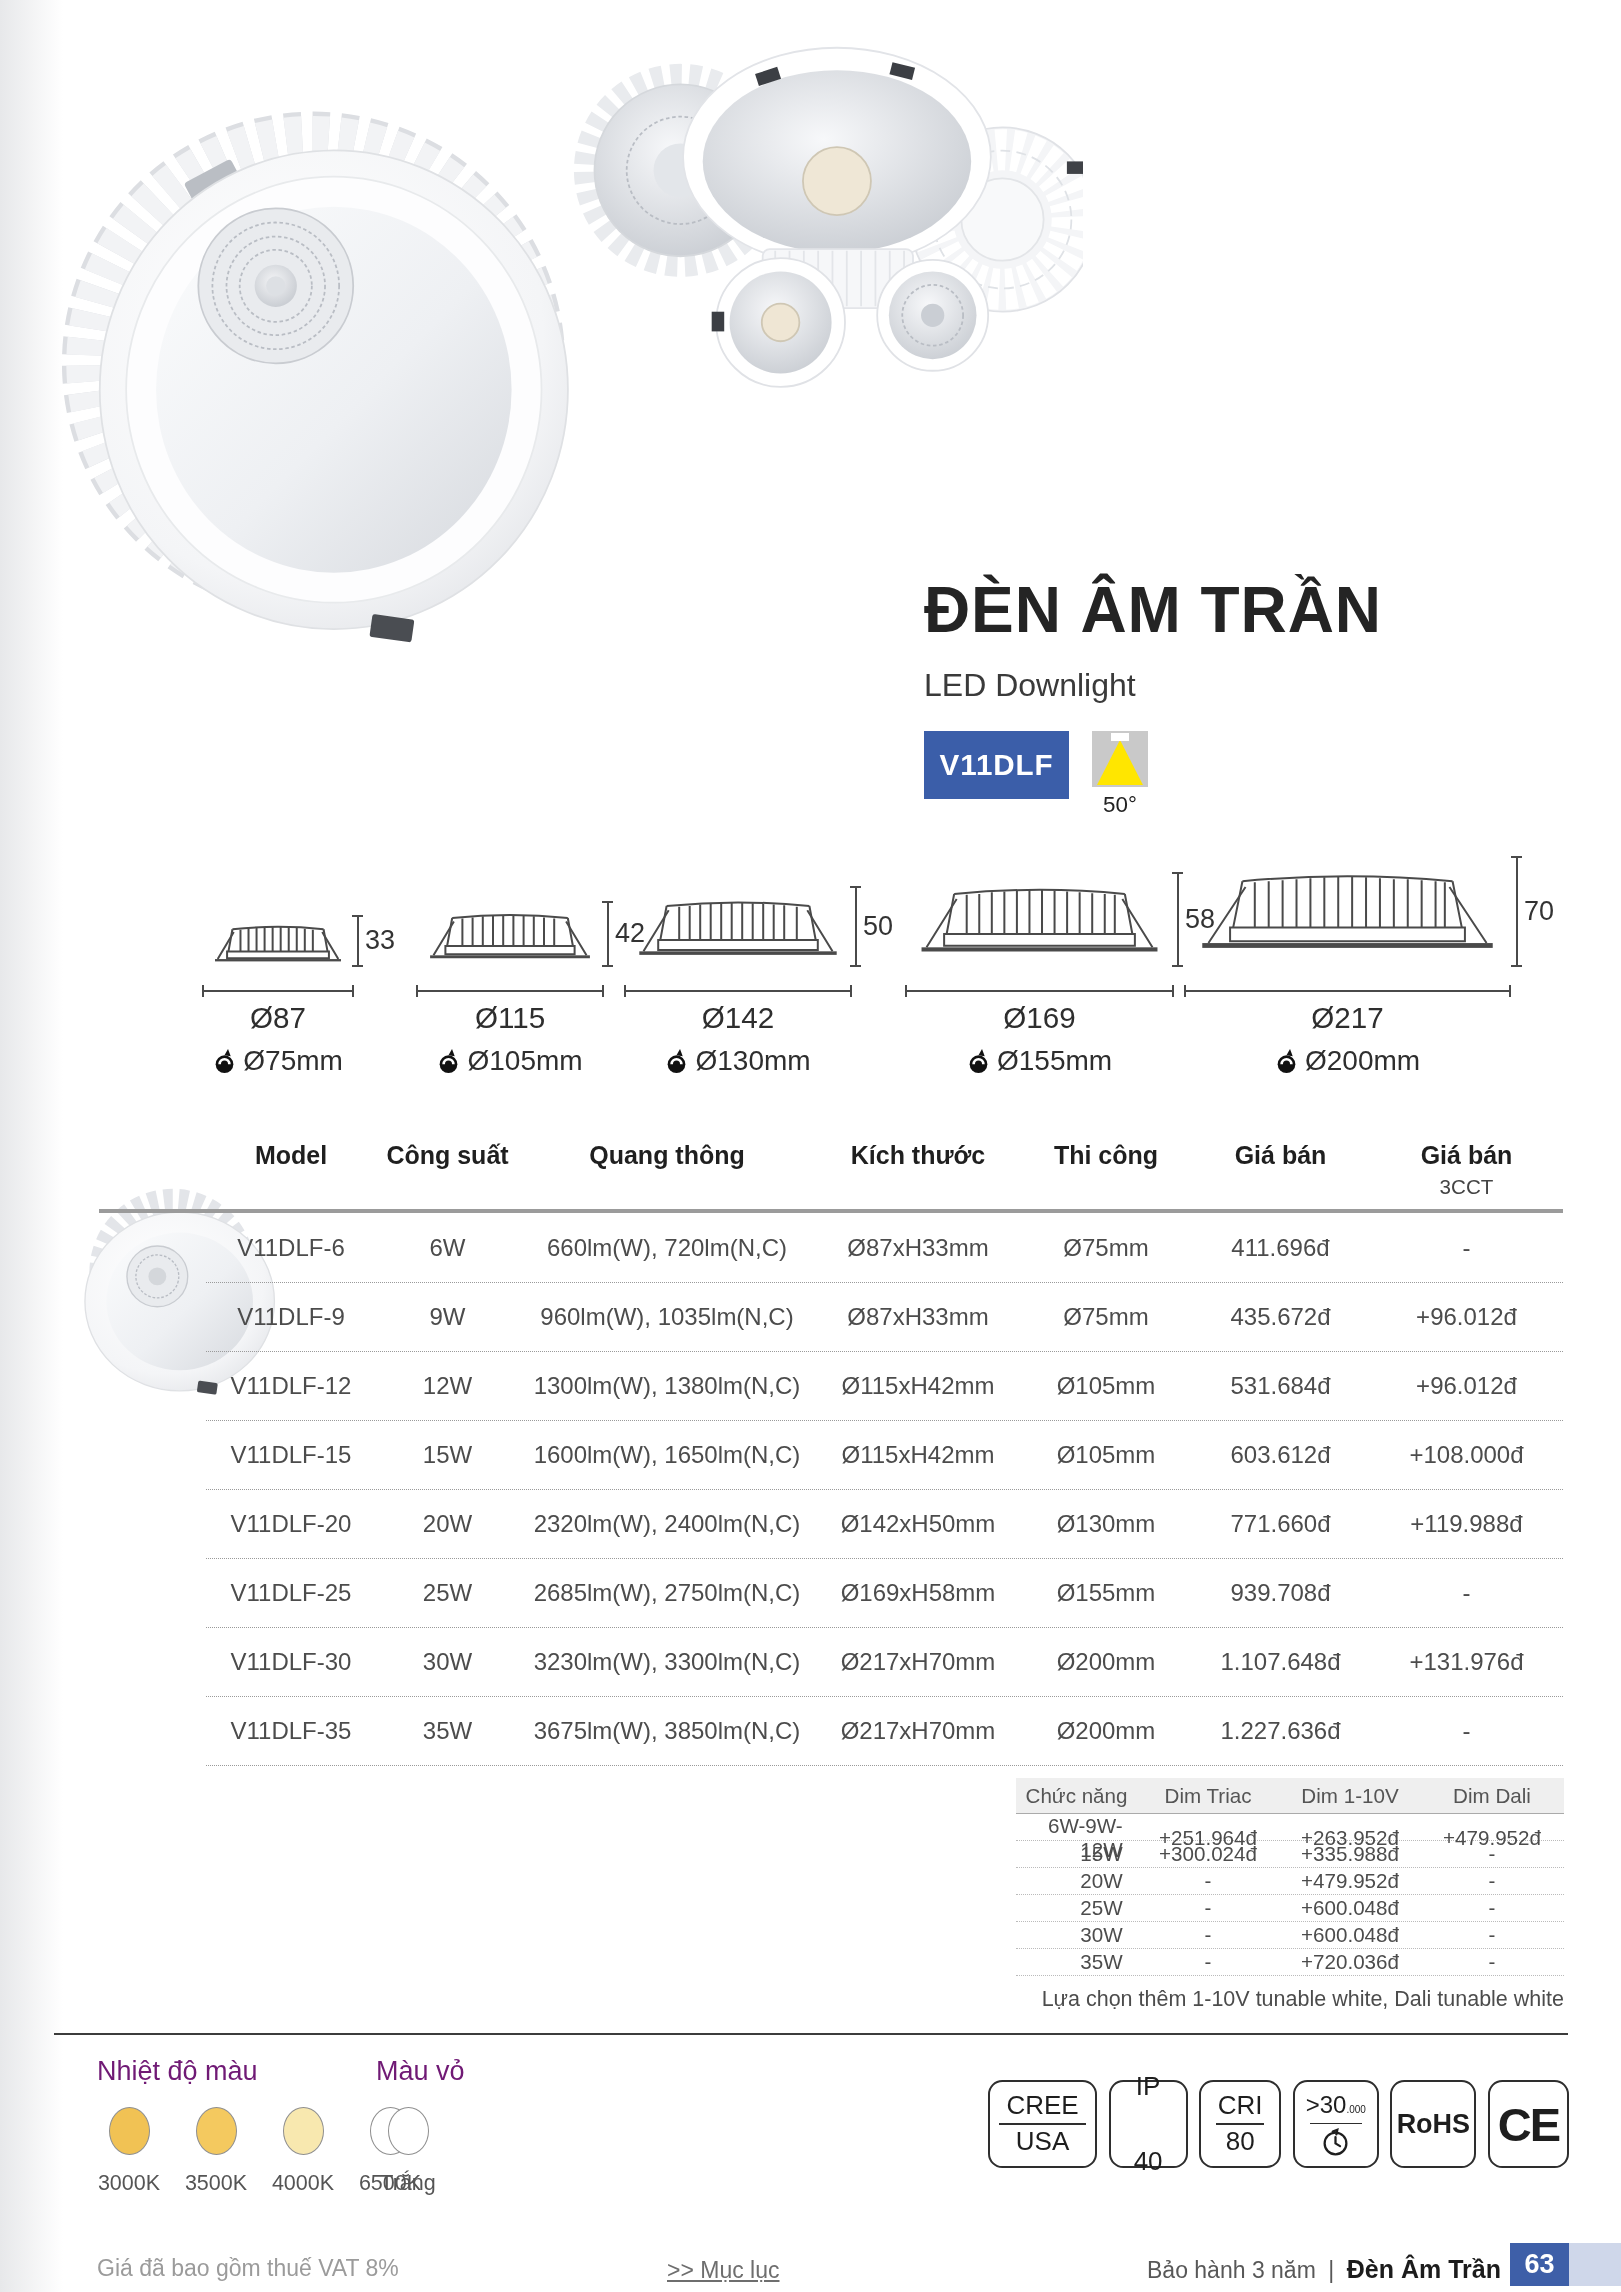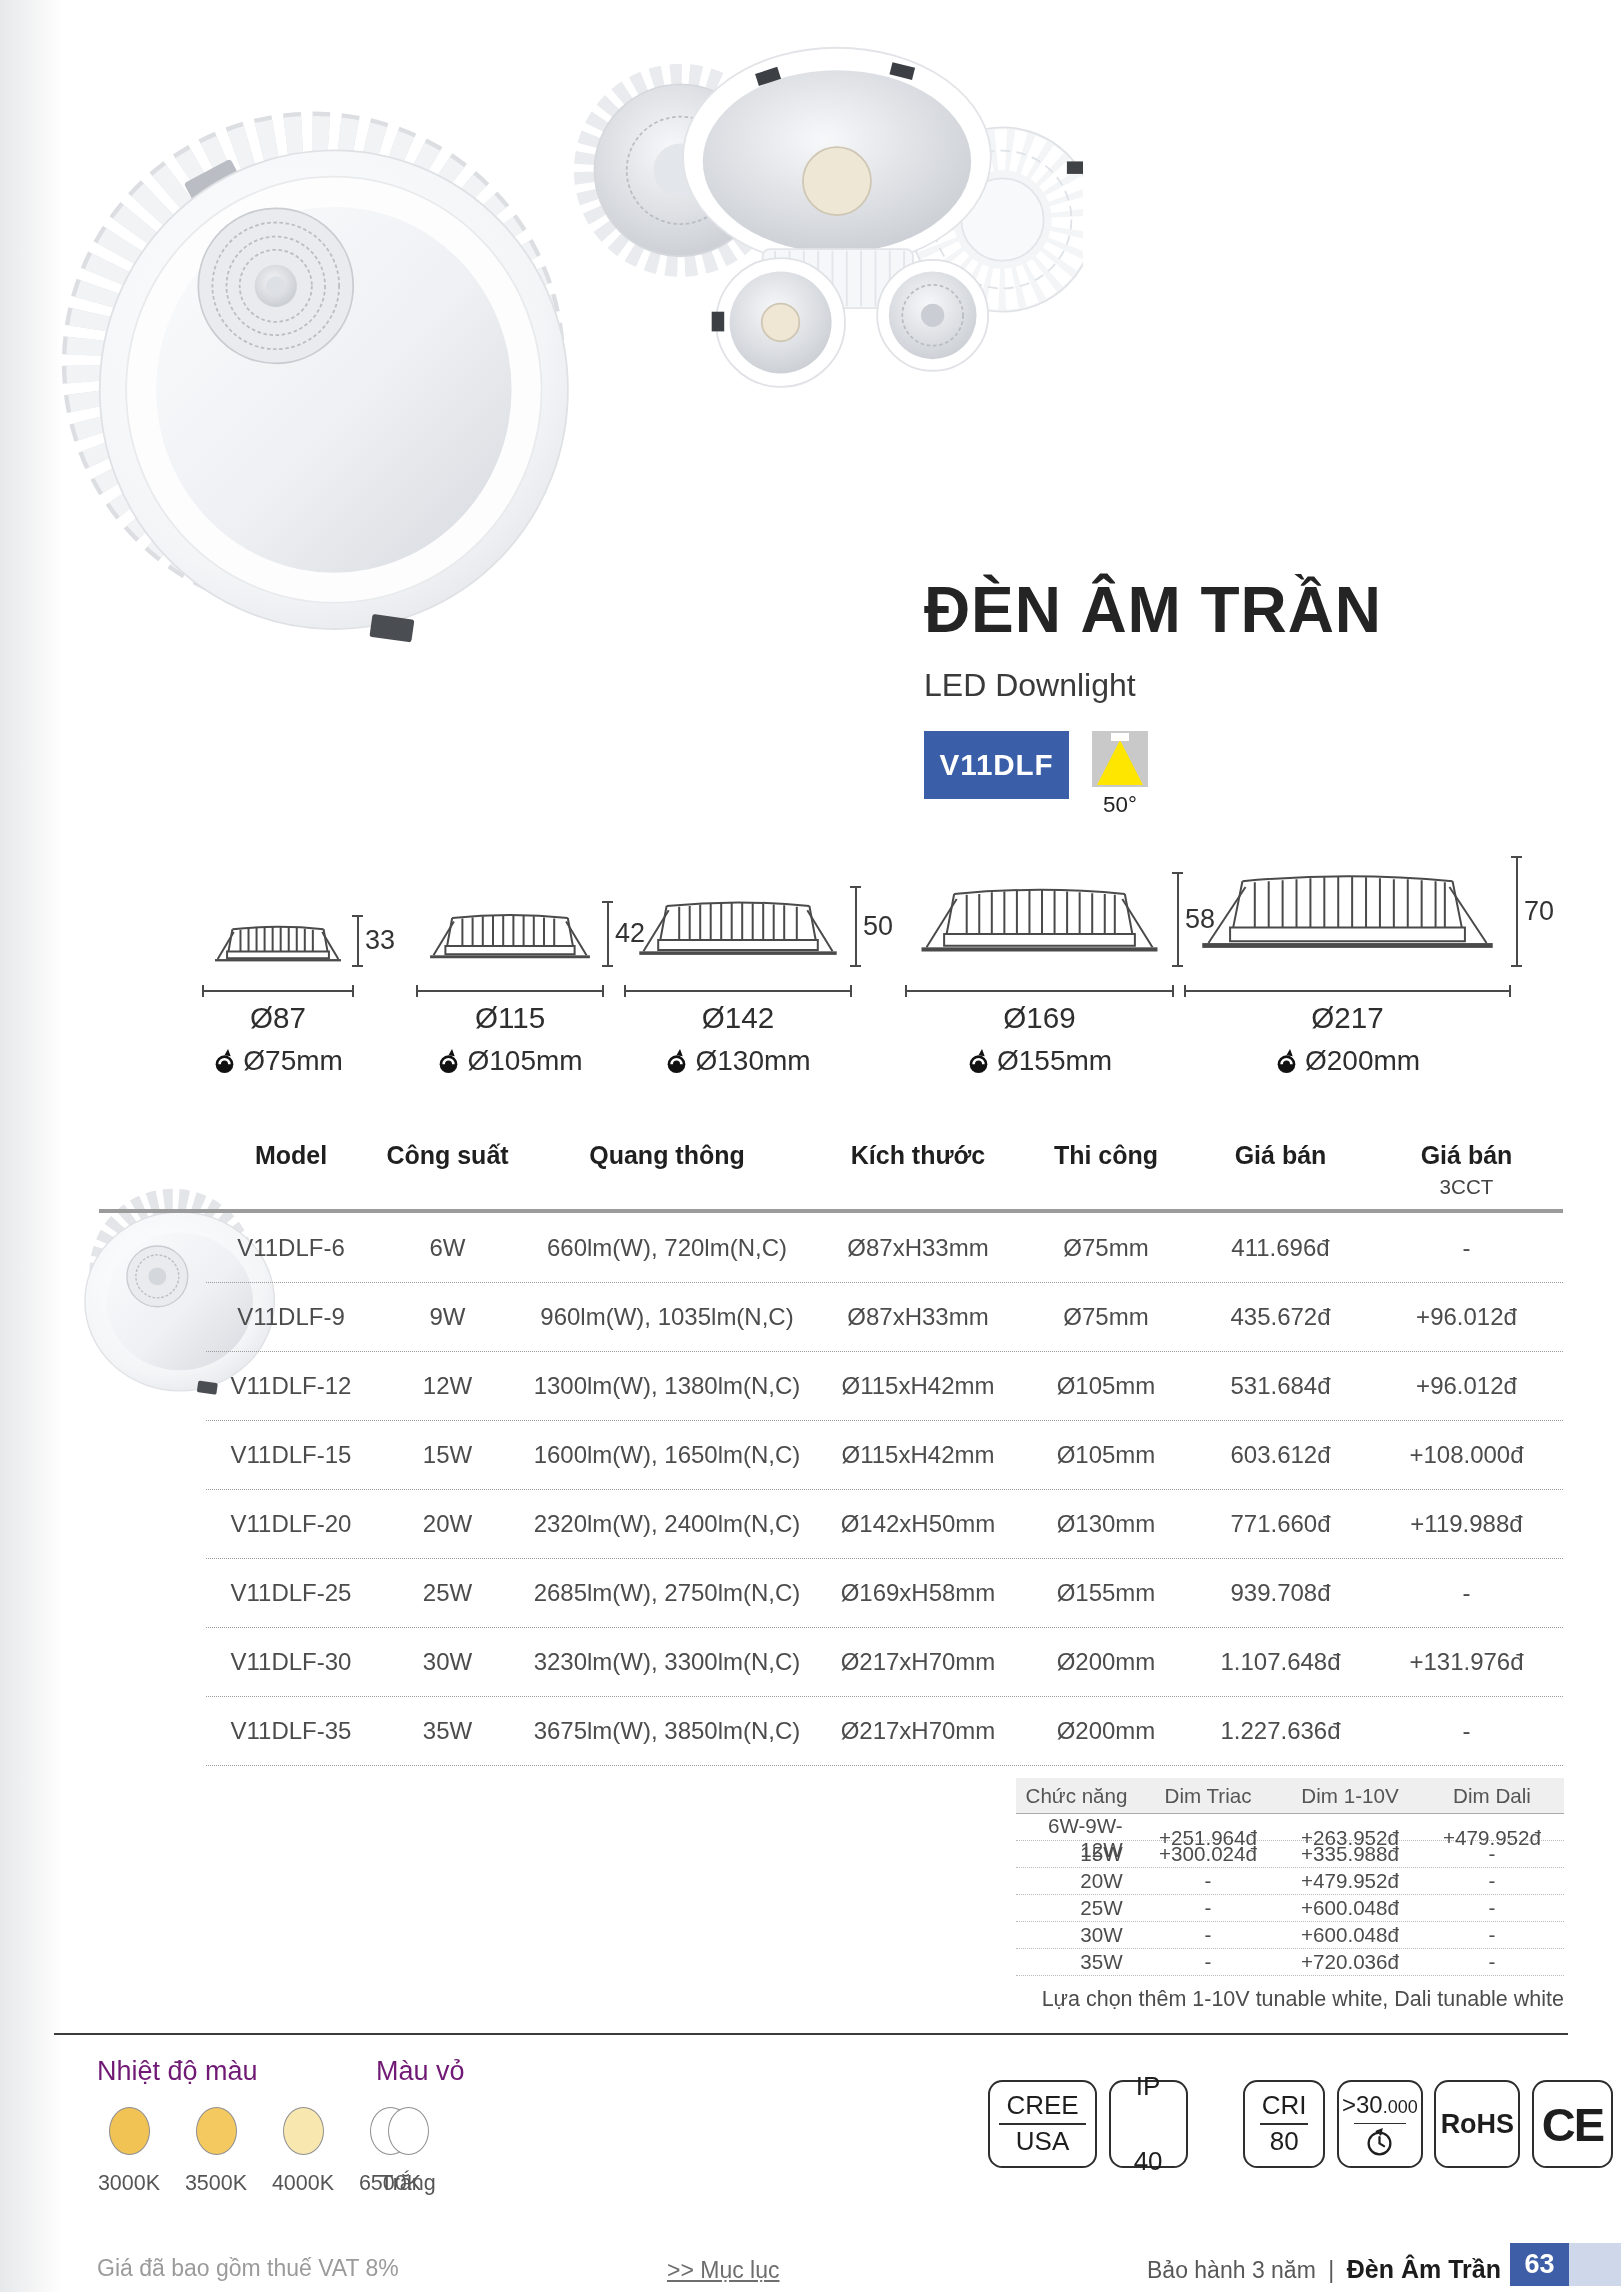--- a/index.html
+++ b/index.html
@@ -79,21 +79,21 @@
 
   
   .certs { position:absolute; left:988px; top:2080px; display:flex; gap:11.6px; align-items:flex-end; }
   .cert { border:2.7px solid #2e2e2e; border-radius:14.3px; height:88px; display:flex; flex-direction:column;
     align-items:center; justify-content:center; color:#1e1e1e; background:#fff; padding:0 9px; }
   .cert .frac-top { font-size:26px; line-height:1.05; }
   .cert .frac-line { width:100%; height:1.8px; background:#2e2e2e; margin:3.6px 0; }
   .cert .frac-bot { font-size:26px; line-height:1.05; }
   .cert.rohs { font-size:27px; font-weight:700; }
   .cert.ce { font-size:47px; font-weight:700; letter-spacing:-1.8px; }
-  .hours-top { font-size:24px; } .hours-top small { font-size:18px; }
+  .hours-top { font-size:24px; } .hours-top small { font-size:10px; }
 
   
   .footer-vat { position:absolute; left:97px; top:2255px; font-size:23px; color:#9b9b9b; }
   .footer-toc { position:absolute; left:667px; top:2257px; font-size:23px; color:#6e6e6e;
     text-decoration:underline; cursor:pointer; }
   .footer-right { position:absolute; right:120px; top:2255px; font-size:23px; color:#585858;
     display:flex; gap:12.5px; align-items:baseline; }
   .footer-right .cat { font-size:25px; font-weight:700; color:#1c1c1c; }
   .page-box { position:absolute; left:1510px; top:2243px; width:59px; height:43px; background:#3e5fa8;
     color:#fff; font-size:27px; font-weight:700; display:flex; align-items:center; justify-content:center; }
@@ -516,21 +516,21 @@
     <div class="cert" style="width:109px;">
       <span class="frac-top">CREE</span>
       <span class="frac-line"></span>
       <span class="frac-bot">USA</span>
     </div>
     <div class="cert" style="width:79px;gap:20px;">
       <span class="frac-top">IP</span>
       <span class="frac-line" style="width:39px;"></span>
       <span class="frac-bot">40</span>
     </div>
-    <div class="cert" style="width:82px;margin-left:44px;">
+    <div class="cert" style="width:82px;">
       <span class="frac-top">CRI</span>
       <span class="frac-line" style="width:48px;"></span>
       <span class="frac-bot">80</span>
     </div>
     <div class="cert" style="width:86px;">
       <span class="hours-top"><span>&gt;30</span><small>.000</small></span>
       <span class="frac-line" style="width:52px;"></span>
       <svg width="29" height="29" viewBox="0 0 32 32">
         <circle cx="16" cy="17" r="12" fill="none" stroke="#1e1e1e" stroke-width="2.5"></circle>
         <path d="M16 10 v7 l5 3" fill="none" stroke="#1e1e1e" stroke-width="2.5" stroke-linecap="round"></path>

